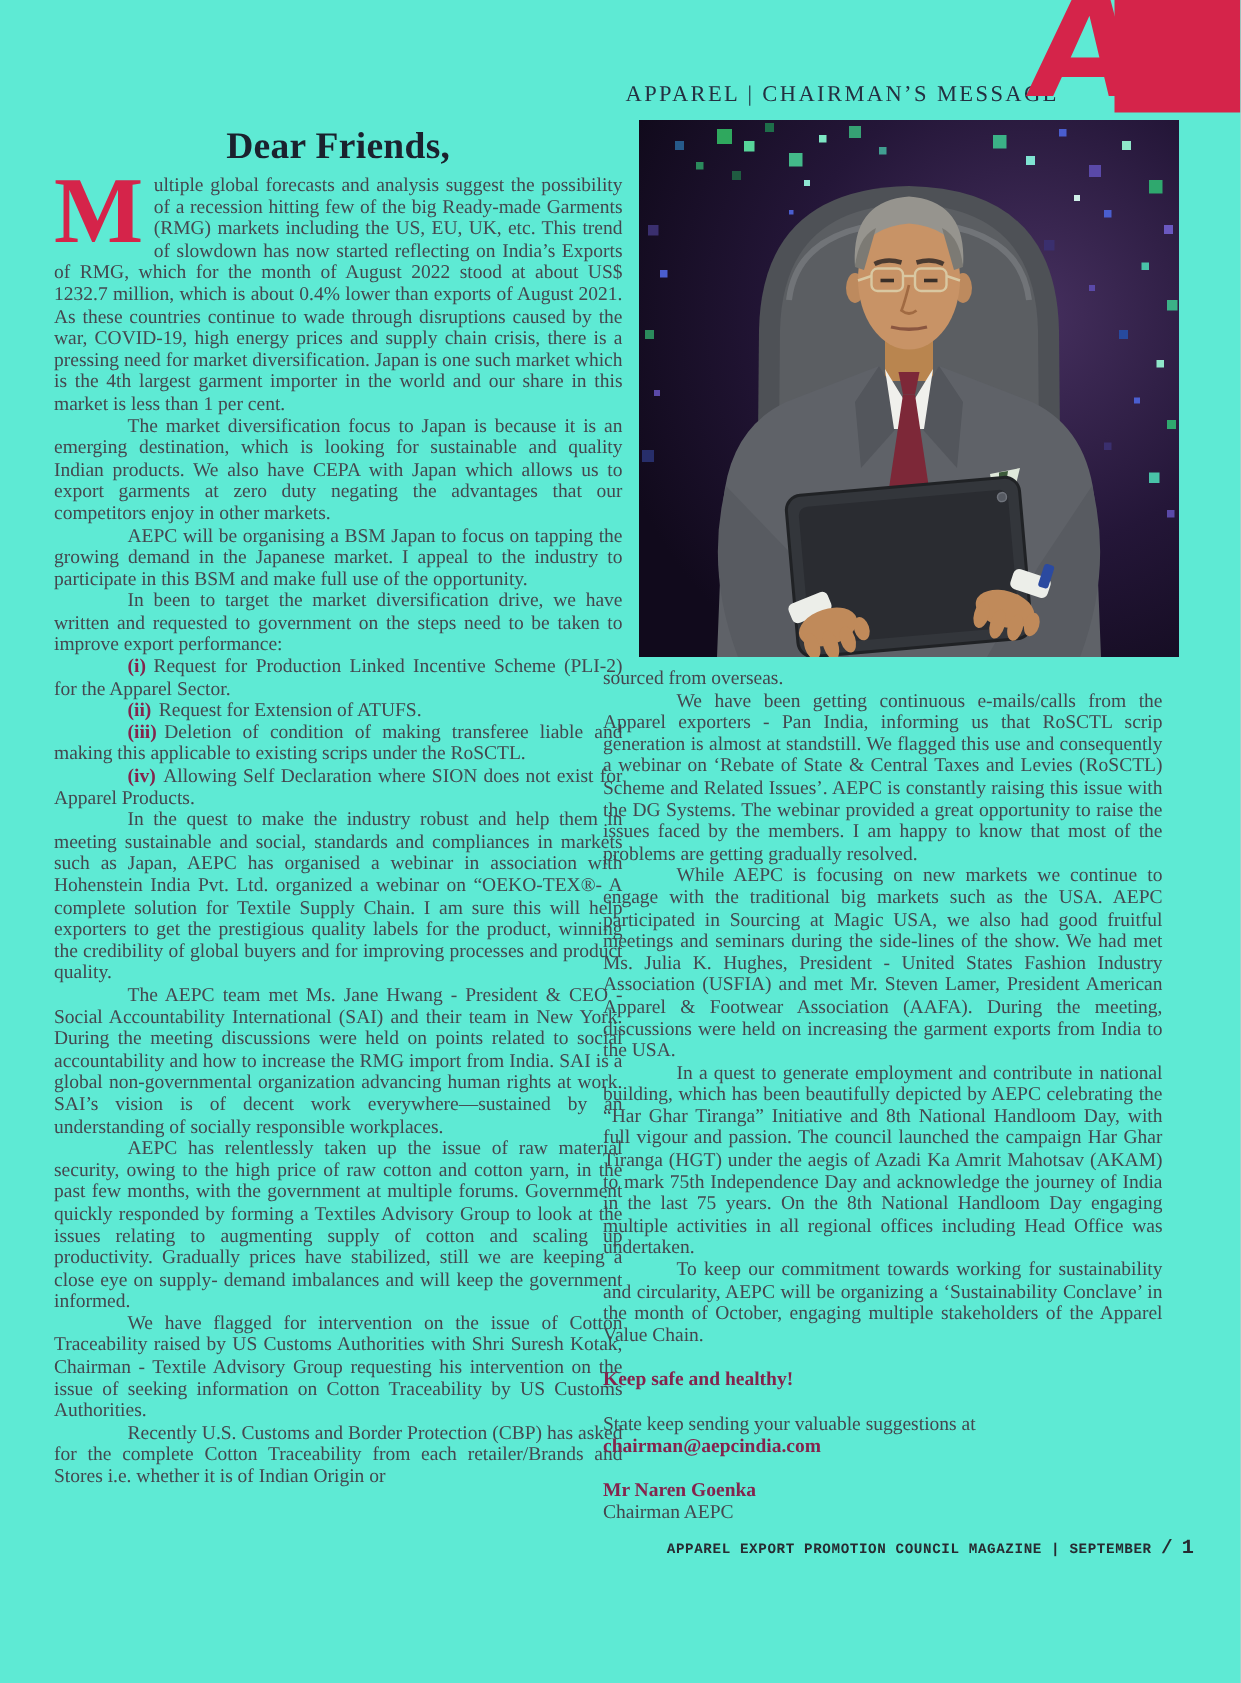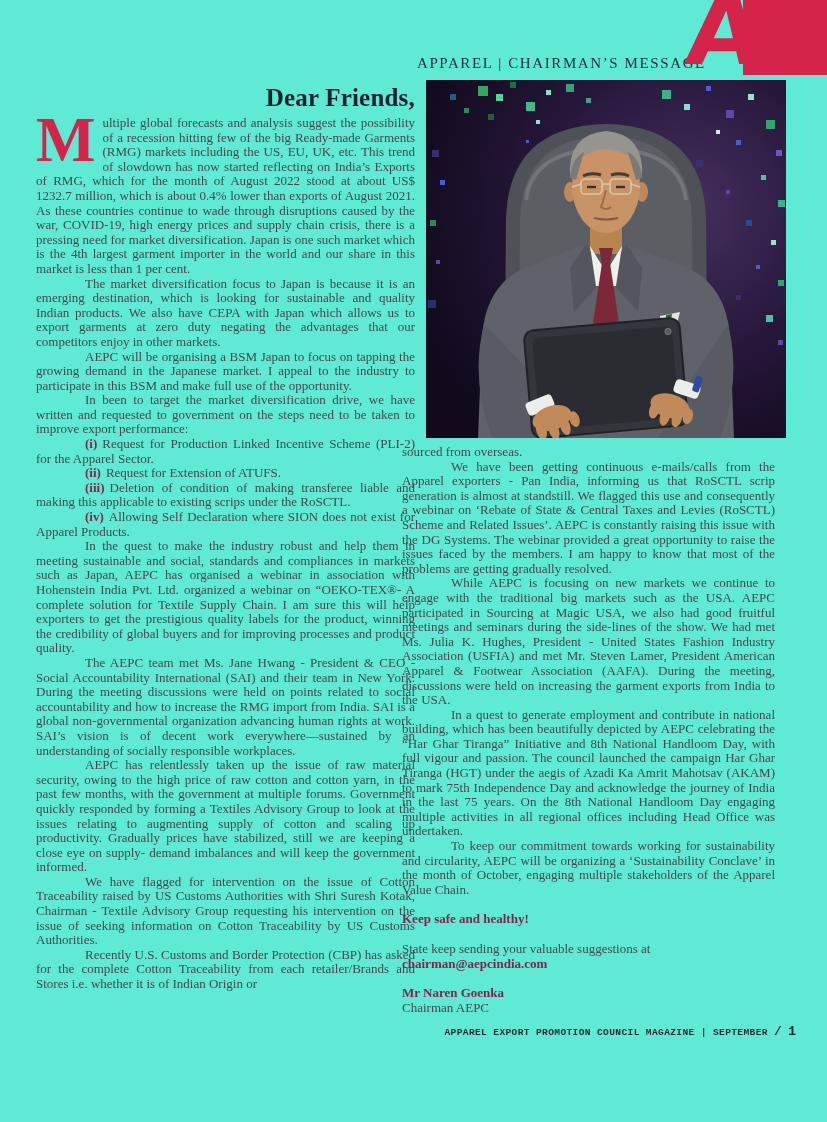--- a/index.html
+++ b/index.html
@@ -28,21 +28,21 @@
   .col{
     position:absolute;text-align:justify;color:#45474f;
     font-size:13px;line-height:14.6px;
   }
   .col-left{left:36px;top:84px;width:379px;height:985px;overflow:hidden;}
   .col-right{left:402px;top:445px;width:373px;height:630px;overflow:hidden;}
   .col p{margin:0;text-indent:49px;}
   .col p.noindent{text-indent:0;}
   h1.salutation{
     margin:0 0 5px 0;font-size:25px;line-height:27px;color:#1b222e;
-    font-weight:bold;letter-spacing:0.2px;text-indent:0;text-align:right;
+    font-weight:bold;letter-spacing:0.2px;text-indent:0;text-align:center;
   }
   .dropcap{
     float:left;font-weight:bold;color:#d5244a;
     font-size:63px;line-height:45px;padding:2px 7px 0 0;
   }
   .lead{font-weight:bold;color:#84244d;margin-right:5px;}
   .maroon-bold{font-weight:bold;color:#84244d;}
   .gap-top{margin-top:15px !important;}
   .sig-title{color:#45474f;}
   

